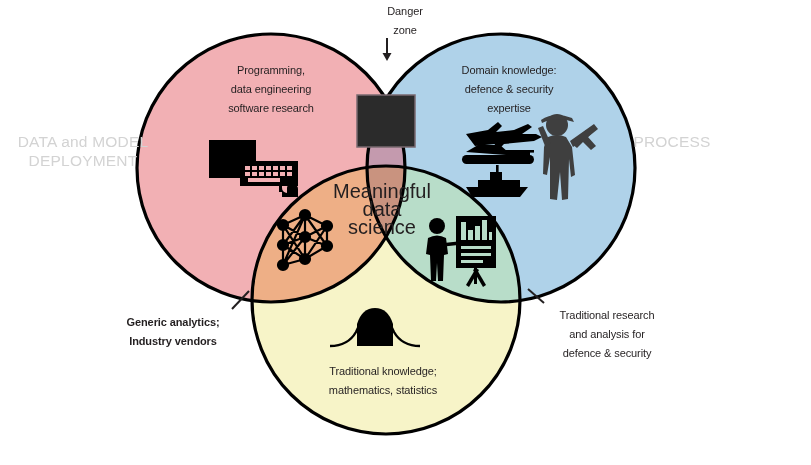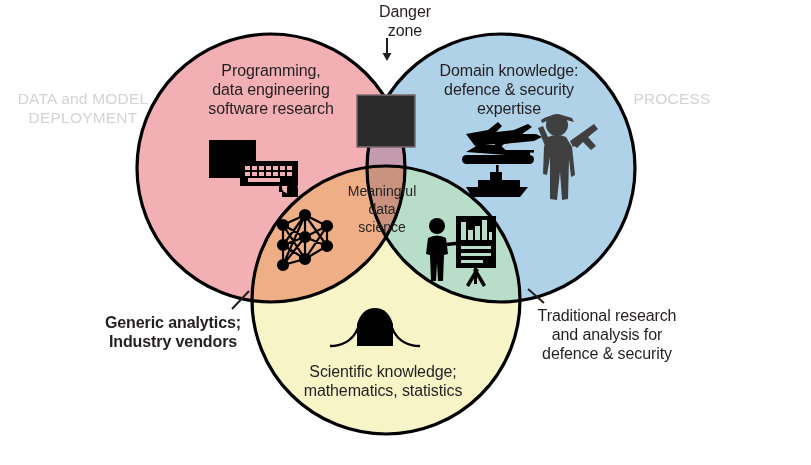--- a/index.html
+++ b/index.html
@@ -20,39 +20,40 @@
   #venn-svg {
     position: absolute;
     left: 0;
     top: 0;
     width: 811px;
     height: 465px;
   }
   .txt {
     position: absolute;
     color: #231f20;
-    font-size: 16px;
+    font-size: 11px;
     line-height: 19px;
     text-align: center;
     white-space: pre-line;
     letter-spacing: -0.1px;
   }
   .cat {
     position: absolute;
     color: #d3d3d3;
     font-size: 15.5px;
     line-height: 19px;
     text-align: center;
     white-space: pre-line;
     letter-spacing: 0.2px;
+    margin-top: 43px;
   }
   .center-txt {
     position: absolute;
     color: #231f20;
-    font-size: 14px;
+    font-size: 20px;
     line-height: 18px;
     text-align: center;
     white-space: pre-line;
   }
 
   
   #label-programming { left: 182px; top: 61px;  width: 178px; }
   #label-domain      { left: 415px; top: 61px;  width: 188px; }
   #label-scientific  { left: 272px; top: 362px; width: 222px; }
   #label-center      { left: 330px; top: 182px; width: 104px; }
@@ -222,21 +223,21 @@
   </svg>
 
   <div class="txt" id="label-programming">Programming,
 data engineering
 software  research</div>
 
   <div class="txt" id="label-domain">Domain knowledge:
 defence &amp; security
 expertise</div>
 
-  <div class="txt" id="label-scientific">Scientific knowledge;
+  <div class="txt" id="label-scientific">Traditional knowledge;
 mathematics, statistics</div>
 
   <div class="center-txt" id="label-center">Meaningful
 data
 science</div>
 
   <div class="txt" id="label-danger">Danger
 zone</div>
 
   <div class="txt" id="label-generic">Generic analytics;

